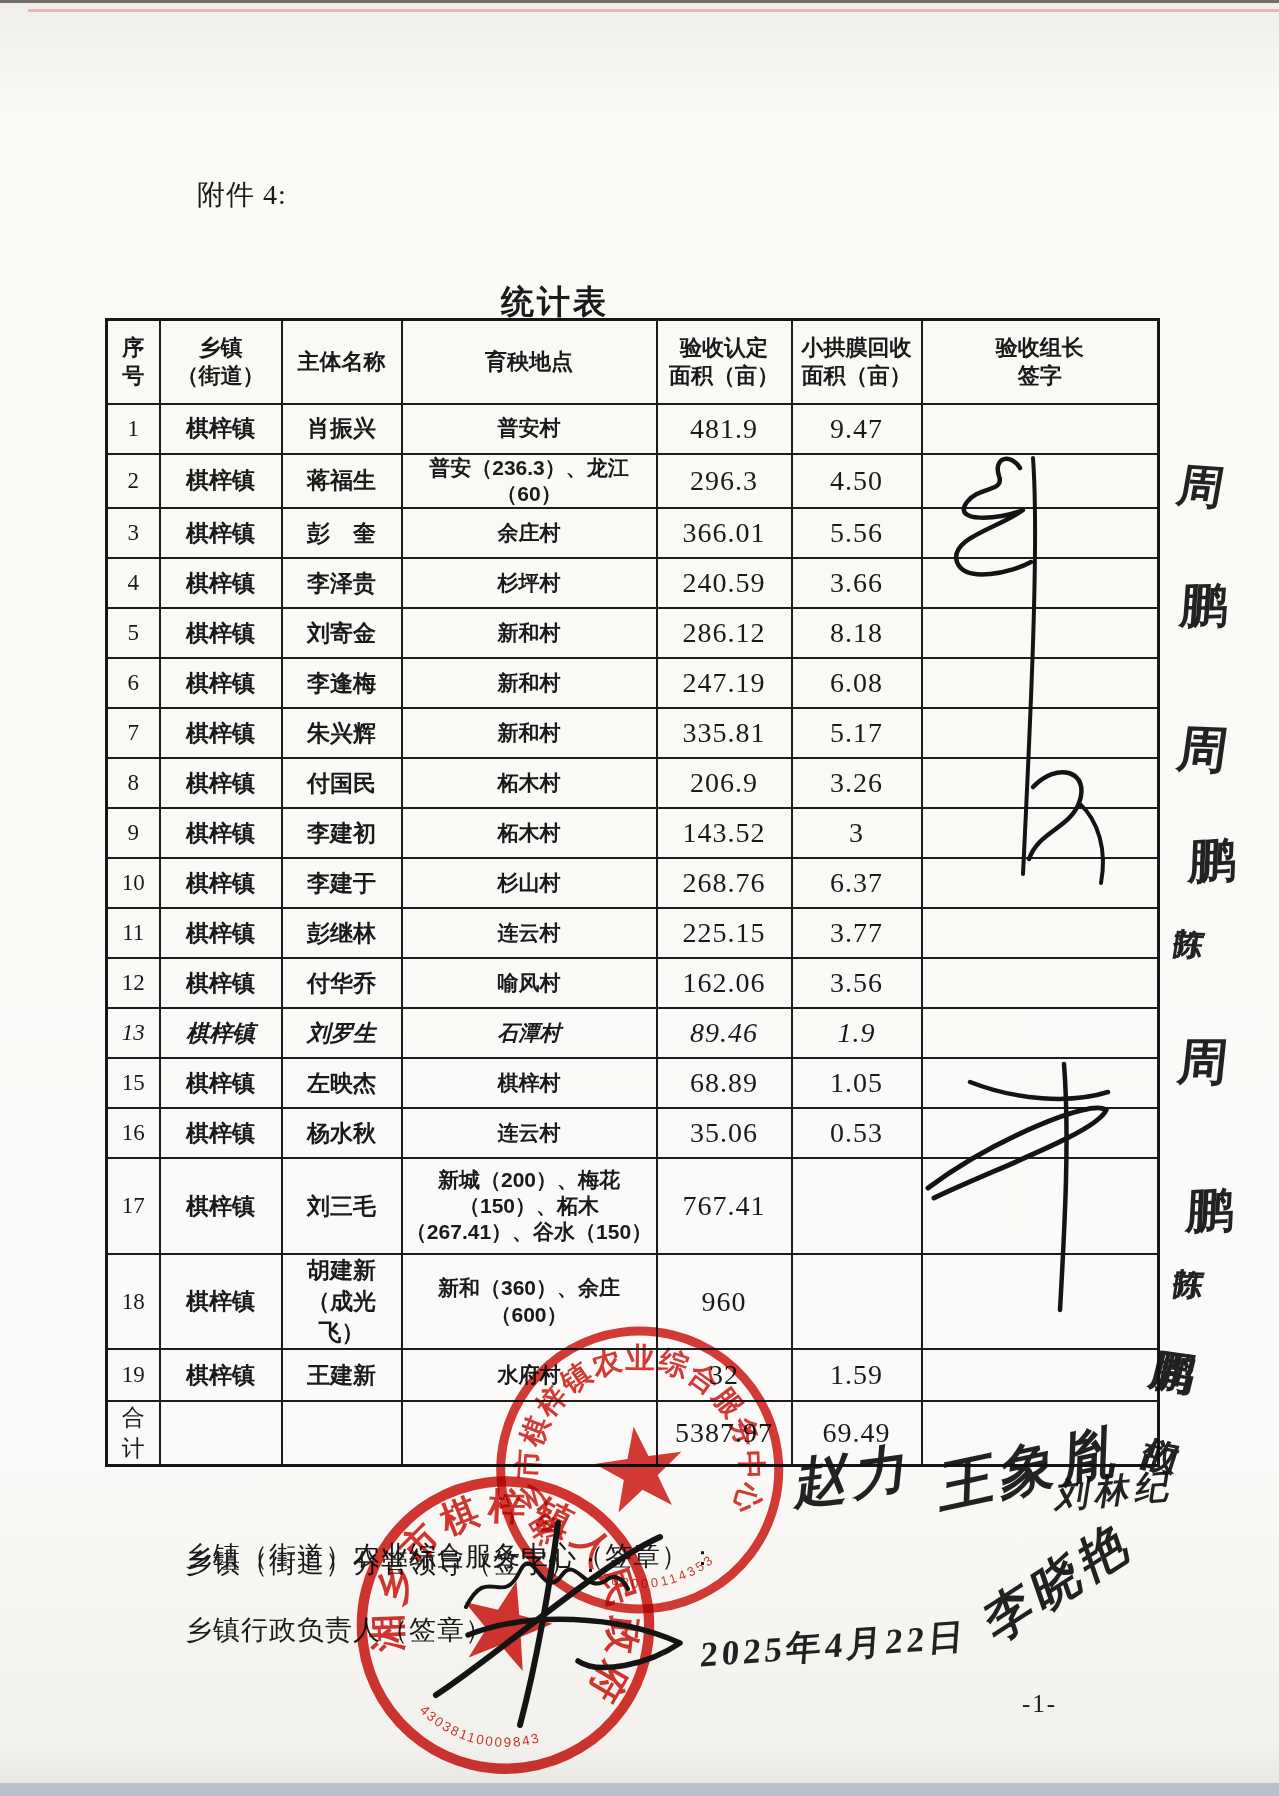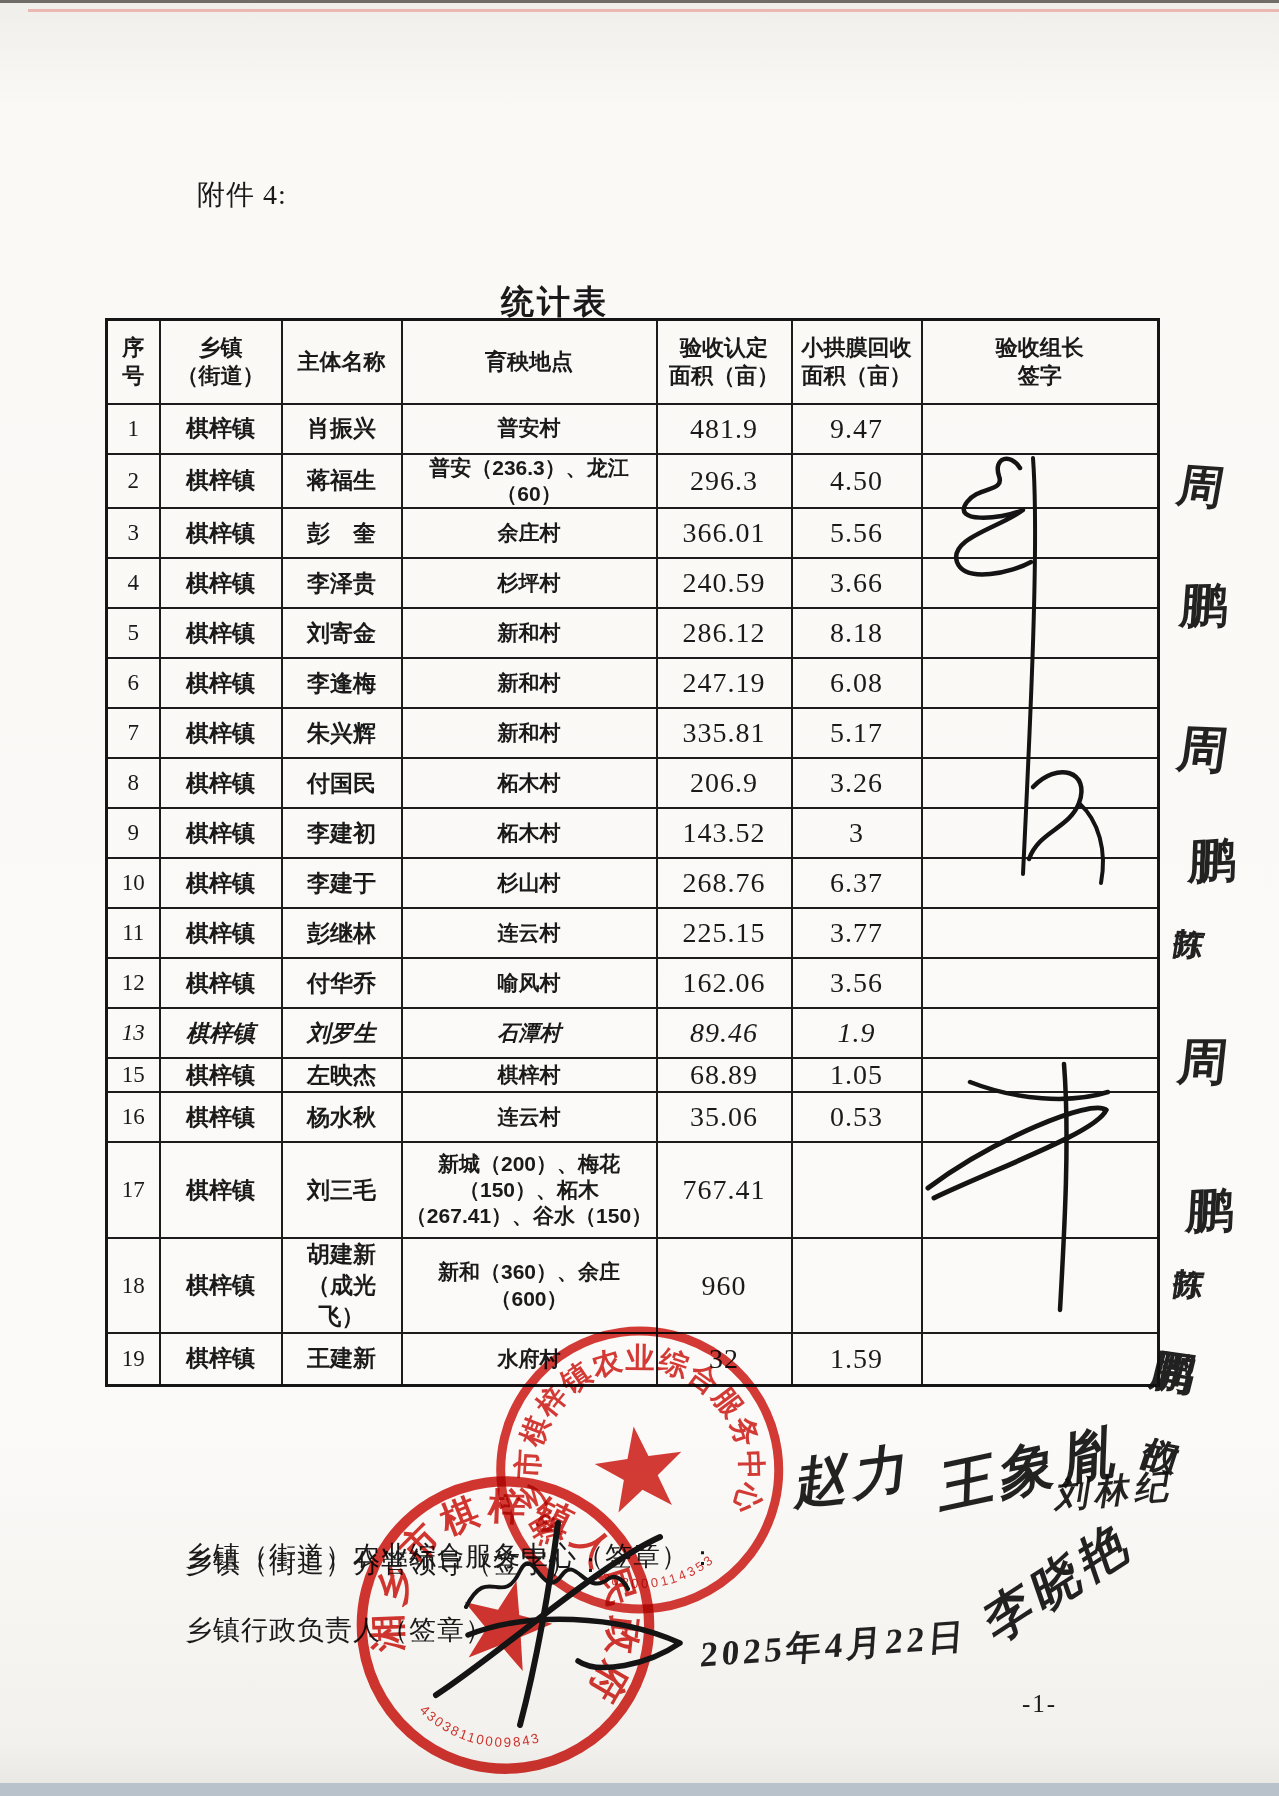--- a/index.html
+++ b/index.html
@@ -186,21 +186,21 @@
         </tr>
         <tr style="height: 50px; font-style: italic;">
           <td class="c-seq">13</td>
           <td class="c-town">棋梓镇</td>
           <td class="c-name">刘罗生</td>
           <td class="c-loc">石潭村</td>
           <td class="c-area">89.46</td>
           <td class="c-film">1.9</td>
           <td class="c-sign"></td>
         </tr>
-        <tr style="height: 34px;">
+        <tr style="height: 50px;">
           <td class="c-seq">15</td>
           <td class="c-town">棋梓镇</td>
           <td class="c-name">左映杰</td>
           <td class="c-loc">棋梓村</td>
           <td class="c-area">68.89</td>
           <td class="c-film">1.05</td>
           <td class="c-sign"></td>
         </tr>
         <tr style="height: 50px;">
           <td class="c-seq">16</td>
@@ -229,20 +229,29 @@
           <td class="c-film"></td>
           <td class="c-sign"></td>
         </tr>
         <tr style="height: 52px;">
           <td class="c-seq">19</td>
           <td class="c-town">棋梓镇</td>
           <td class="c-name">王建新</td>
           <td class="c-loc">水府村</td>
           <td class="c-area">32</td>
           <td class="c-film">1.59</td>
+          <td class="c-sign"></td>
+        </tr>
+        <tr style="height: 52px;">
+          <td class="c-seq">合计</td>
+          <td class="c-town"></td>
+          <td class="c-name"></td>
+          <td class="c-loc"></td>
+          <td class="c-area">5387.97</td>
+          <td class="c-film">69.49</td>
           <td class="c-sign"></td>
         </tr>
       </tbody>
   </table>
 
   <div class="abs footer-line" style="top:1538px">乡镇（街道）农业综合服务中心（签章）：</div>
   <div class="abs footer-line" style="top:1545px">乡镇（街道）分管领导（签字）：</div>
   <div class="abs footer-line" style="top:1612px">乡镇行政负责人（签章）</div>
 
   <div class="abs hand hand-date" style="left:700px;top:1622px">2025年4月22日</div>

